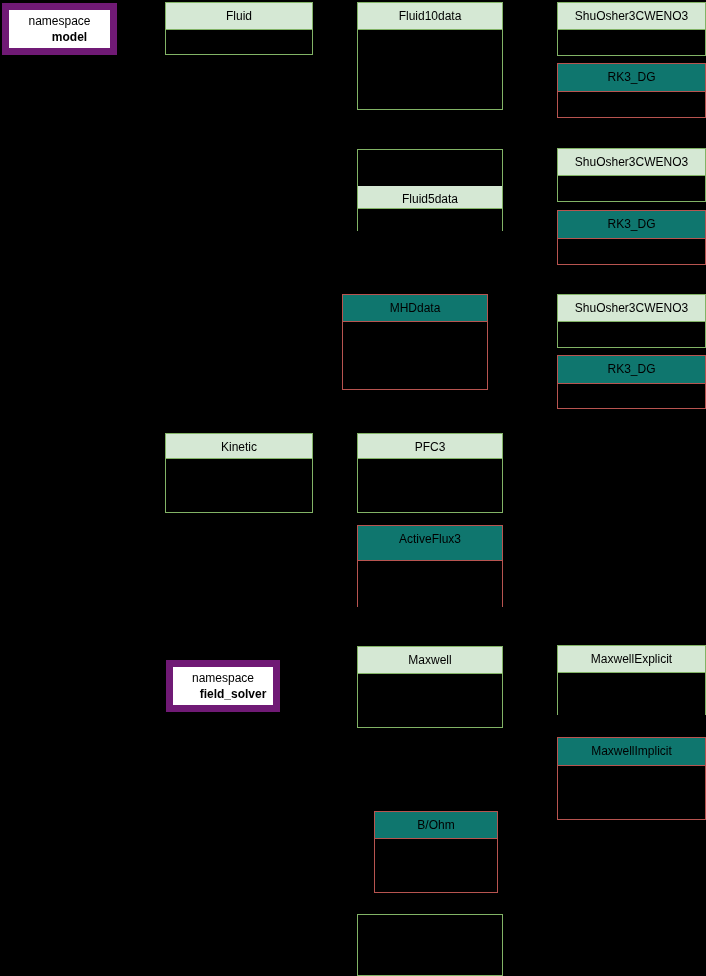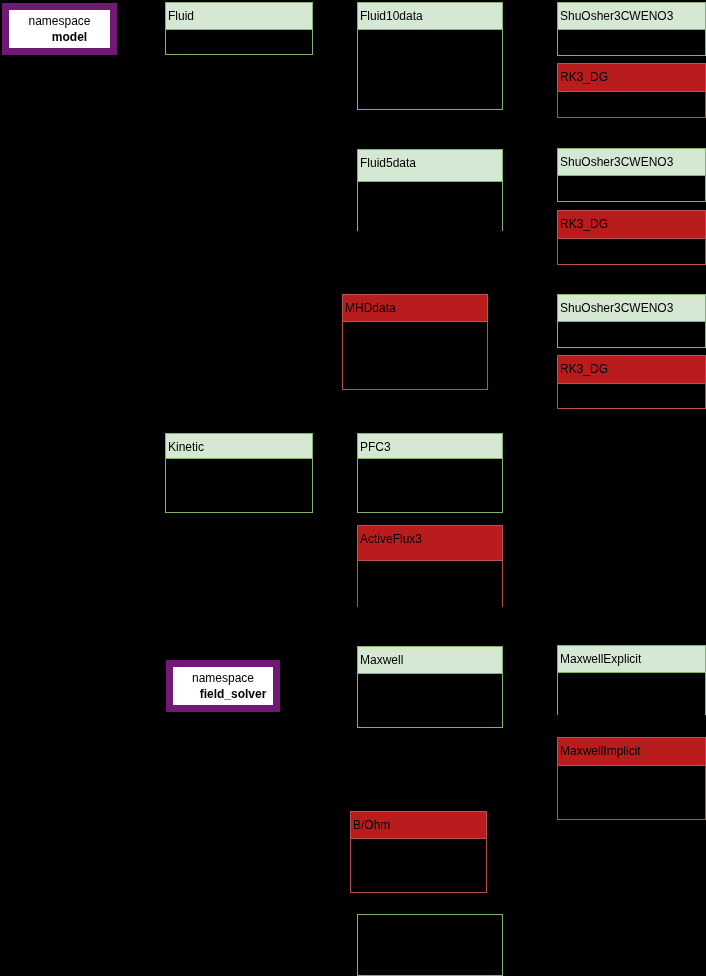--- a/index.html
+++ b/index.html
@@ -21,21 +21,21 @@
   .uml {
     position: absolute;
     box-sizing: border-box;
     border-style: solid;
     border-width: 1px;
     background: #000000;
   }
   .uml > .uml-title {
     box-sizing: border-box;
     width: 100%;
-    text-align: left;
+    text-align: center;
     font-size: 12px;
     line-height: 1;
     color: #000000;
     padding: 7px 2px 7px 2px;
     border-bottom: 1px solid;
     white-space: nowrap;
     overflow: hidden;
   }
   .uml > .uml-body {
     box-sizing: border-box;
@@ -45,21 +45,21 @@
 
   
   .uml.green { border-color: #82b366; }
   .uml.green > .uml-title {
     background: #d5e8d4;
     border-bottom-color: #82b366;
   }
   
   .uml.red { border-color: #b85450; }
   .uml.red > .uml-title {
-    background: #b91c1c;
+    background: #0f766e;
     border-bottom-color: #b85450;
   }
 
   
   .ns {
     position: absolute;
     box-sizing: border-box;
     background: #ffffff;
     border: 7px solid #701a75;
     display: flex;
@@ -91,40 +91,40 @@
     </div>
     <div class="uml green" style="left: 165px; top: 433px; width: 148px; height: 80px;">
       <div class="uml-title" style="height: 25px;">Kinetic</div>
       <div class="uml-body" style="height: 53px;"></div>
     </div>
     <div class="uml green" style="left: 357px; top: 2px; width: 146px; height: 108px;">
       <div class="uml-title" style="height: 27px;">Fluid10data</div>
       <div class="uml-body" style="height: 79px;"></div>
     </div>
     <div class="uml green" style="left: 357px; top: 149px; width: 146px; height: 82px;">
-      <div class="uml-title" style="height: 32px;">Fluid5data</div>
+      <div class="uml-title" style="height: 23px; margin-top: 36px;">Fluid5data</div>
       <div class="uml-body" style="height: 53px;"></div>
     </div>
     <div class="uml red" style="left: 342px; top: 294px; width: 146px; height: 96px;">
       <div class="uml-title" style="height: 27px;">MHDdata</div>
       <div class="uml-body" style="height: 53px;"></div>
     </div>
     <div class="uml green" style="left: 357px; top: 433px; width: 146px; height: 80px;">
       <div class="uml-title" style="height: 25px;">PFC3</div>
       <div class="uml-body" style="height: 53px;"></div>
     </div>
     <div class="uml red" style="left: 357px; top: 525px; width: 146px; height: 82px;">
       <div class="uml-title" style="height: 35px;">ActiveFlux3</div>
       <div class="uml-body" style="height: 53px;"></div>
     </div>
     <div class="uml green" style="left: 357px; top: 646px; width: 146px; height: 82px;">
       <div class="uml-title" style="height: 27px;">Maxwell</div>
       <div class="uml-body" style="height: 53px;"></div>
     </div>
-    <div class="uml red" style="left: 350px; top: 811px; width: 137px; height: 82px;">
+    <div class="uml red" style="left: 374px; top: 811px; width: 124px; height: 82px;">
       <div class="uml-title" style="height: 27px;">B/Ohm</div>
       <div class="uml-body" style="height: 53px;"></div>
     </div>
     <div class="uml green" style="left: 357px; top: 914px; width: 146px; height: 62px;">
       <div class="uml-body" style="height: 33px;"></div>
     </div>
     <div class="uml green" style="left: 557px; top: 2px; width: 149px; height: 54px;">
       <div class="uml-title" style="height: 27px;">ShuOsher3CWENO3</div>
       <div class="uml-body" style="height: 25px;"></div>
     </div>

